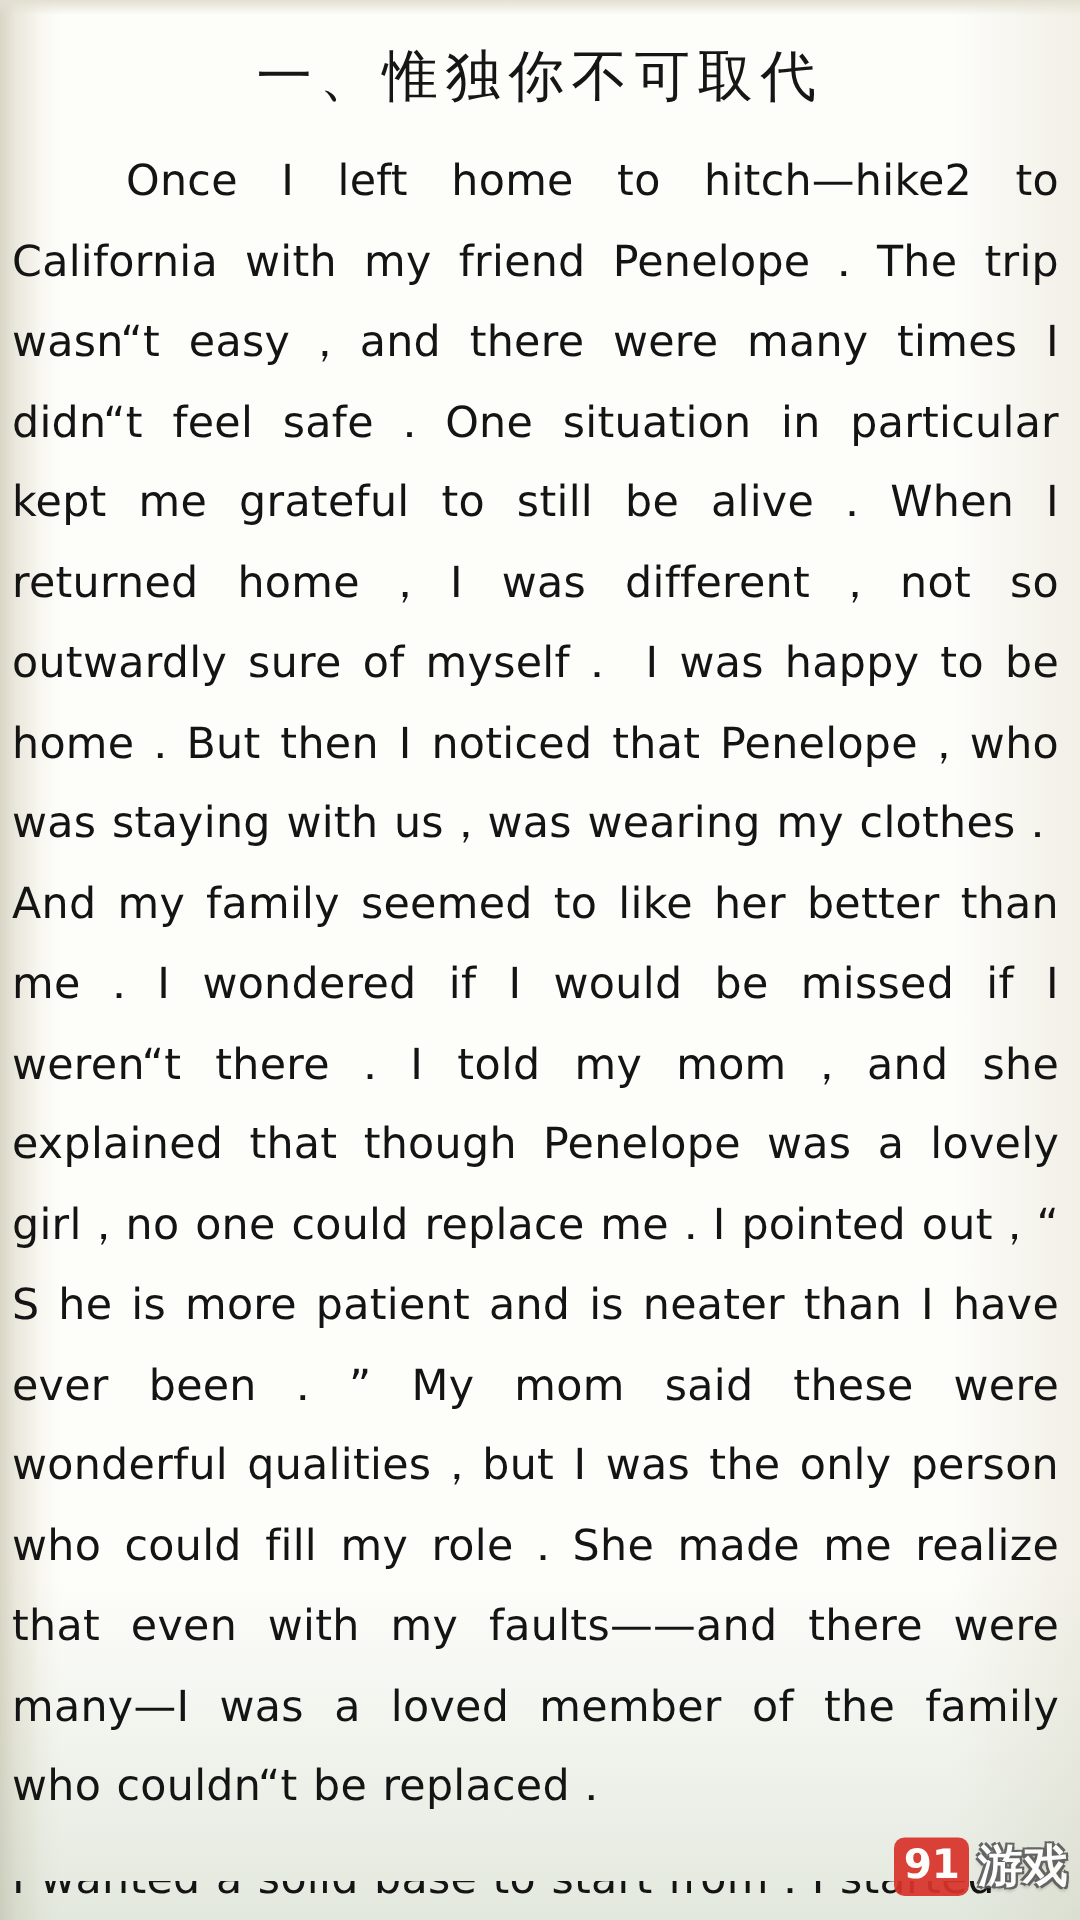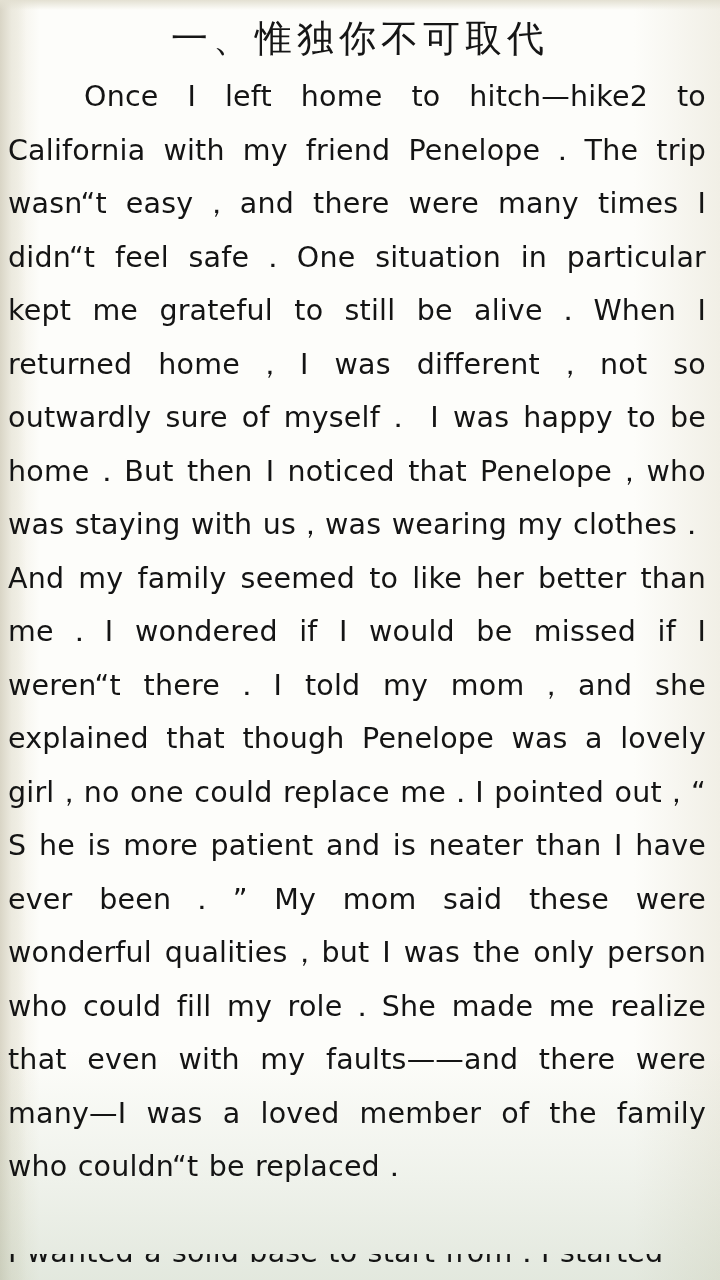--- a/index.html
+++ b/index.html
@@ -53,21 +53,21 @@
     pointer-events: none;
   }
 
   #content {
     position: relative;
     z-index: 2;
     padding: 0;
   }
 
   #doc-title {
-    margin: 0;
+    margin: 12px;
     padding: 14px 0 6px 0;
     text-align: center;
     font-family: "DejaVu Sans", sans-serif;
     font-size: 37px;
     font-weight: 500;
     letter-spacing: 5px;
     color: #161616;
     text-indent: 0;
   }
 
@@ -157,14 +157,18 @@
 
 
     <p class="para indent" id="para-2">Once I left home to hitch—hike2 to California with my friend Penelope．The trip wasn“t easy，and there were many times I didn“t feel safe．One situation in particular kept me grateful to still be alive．When I returned home，I was different，not so outwardly sure of myself． I was happy to be home．But then I noticed that Penelope，who was staying with us，was wearing my clothes．And my family seemed to like her better than me．I wondered if I would be missed if I weren“t there．I told my mom，and she explained that though Penelope was a lovely girl，no one could replace me．I pointed out，“ S he is more patient and is neater than I have ever been．” My mom said these were wonderful qualities，but I was the only person who could fill my role．She made me realize that even with my faults——and there were many—I was a loved member of the family who couldn“t be replaced．</p>
 
   </div>
 
   <div id="clipped-line">
     <p class="para">I wanted a solid base to start from．I started</p>
   </div>
 
+  <div id="watermark">
+    <span class="wm-badge">91</span>
+    <span class="wm-text">游戏</span>
+  </div>
 
 </div>
 
 </body></html>

